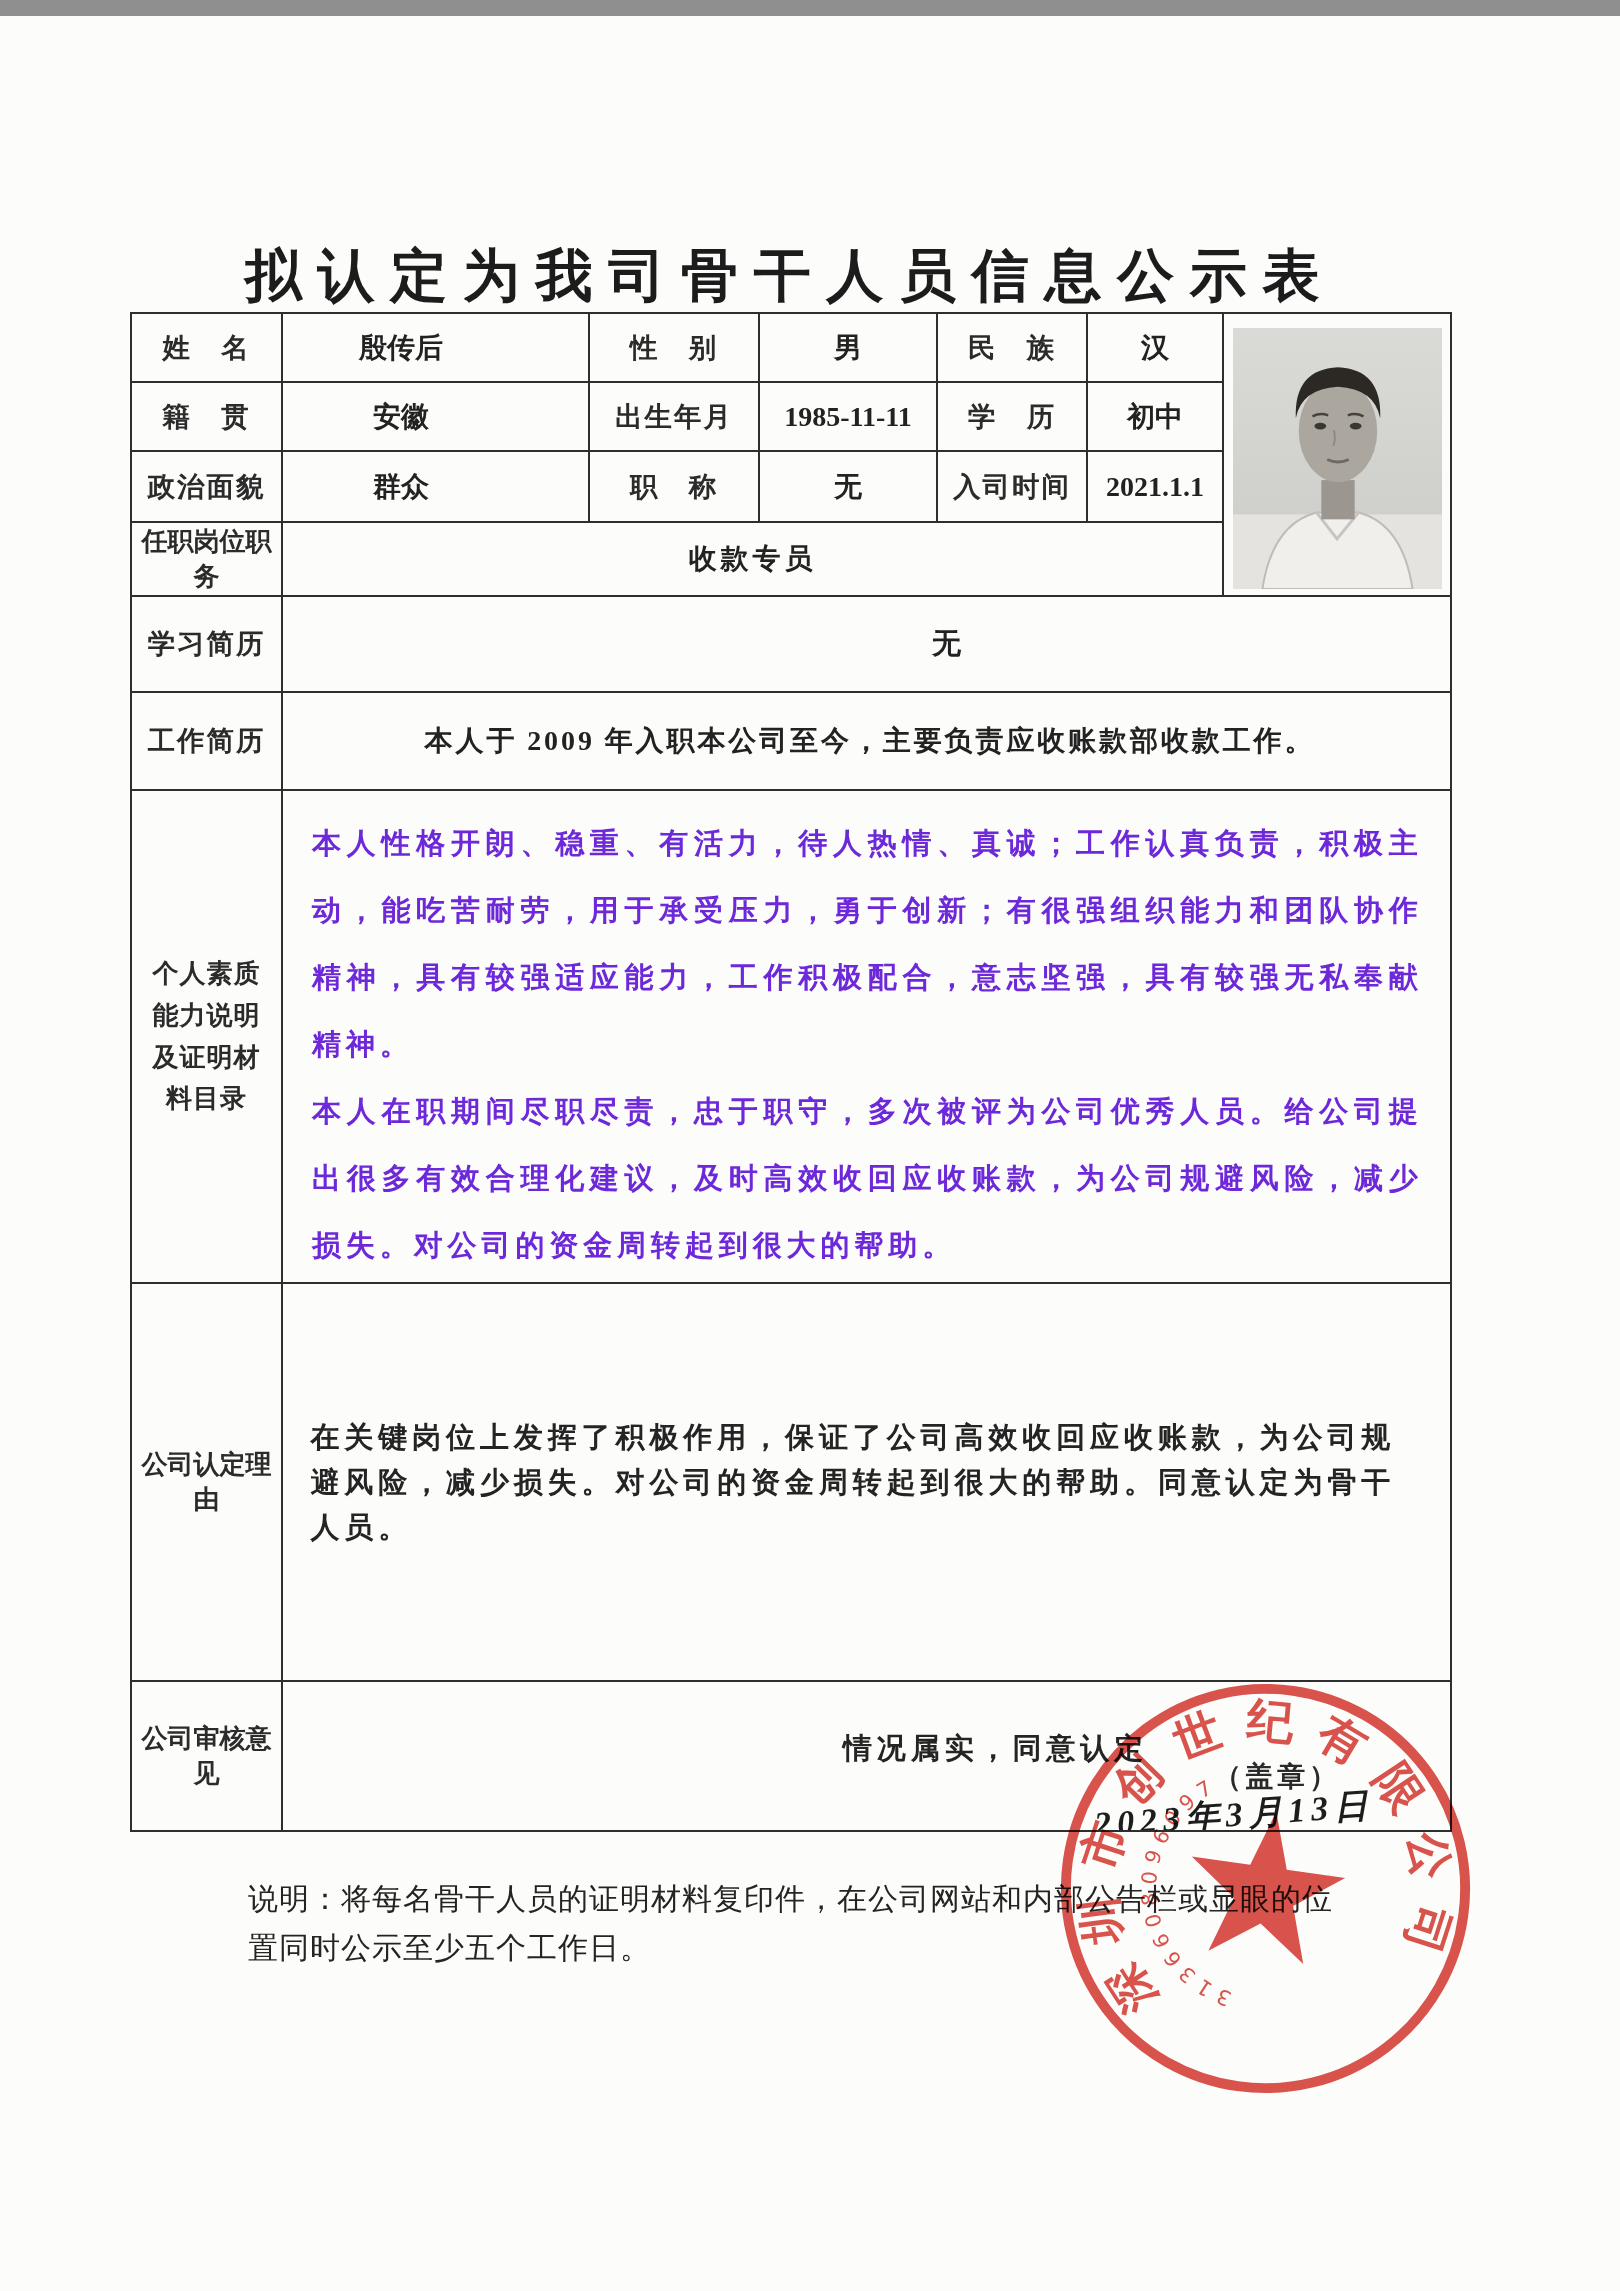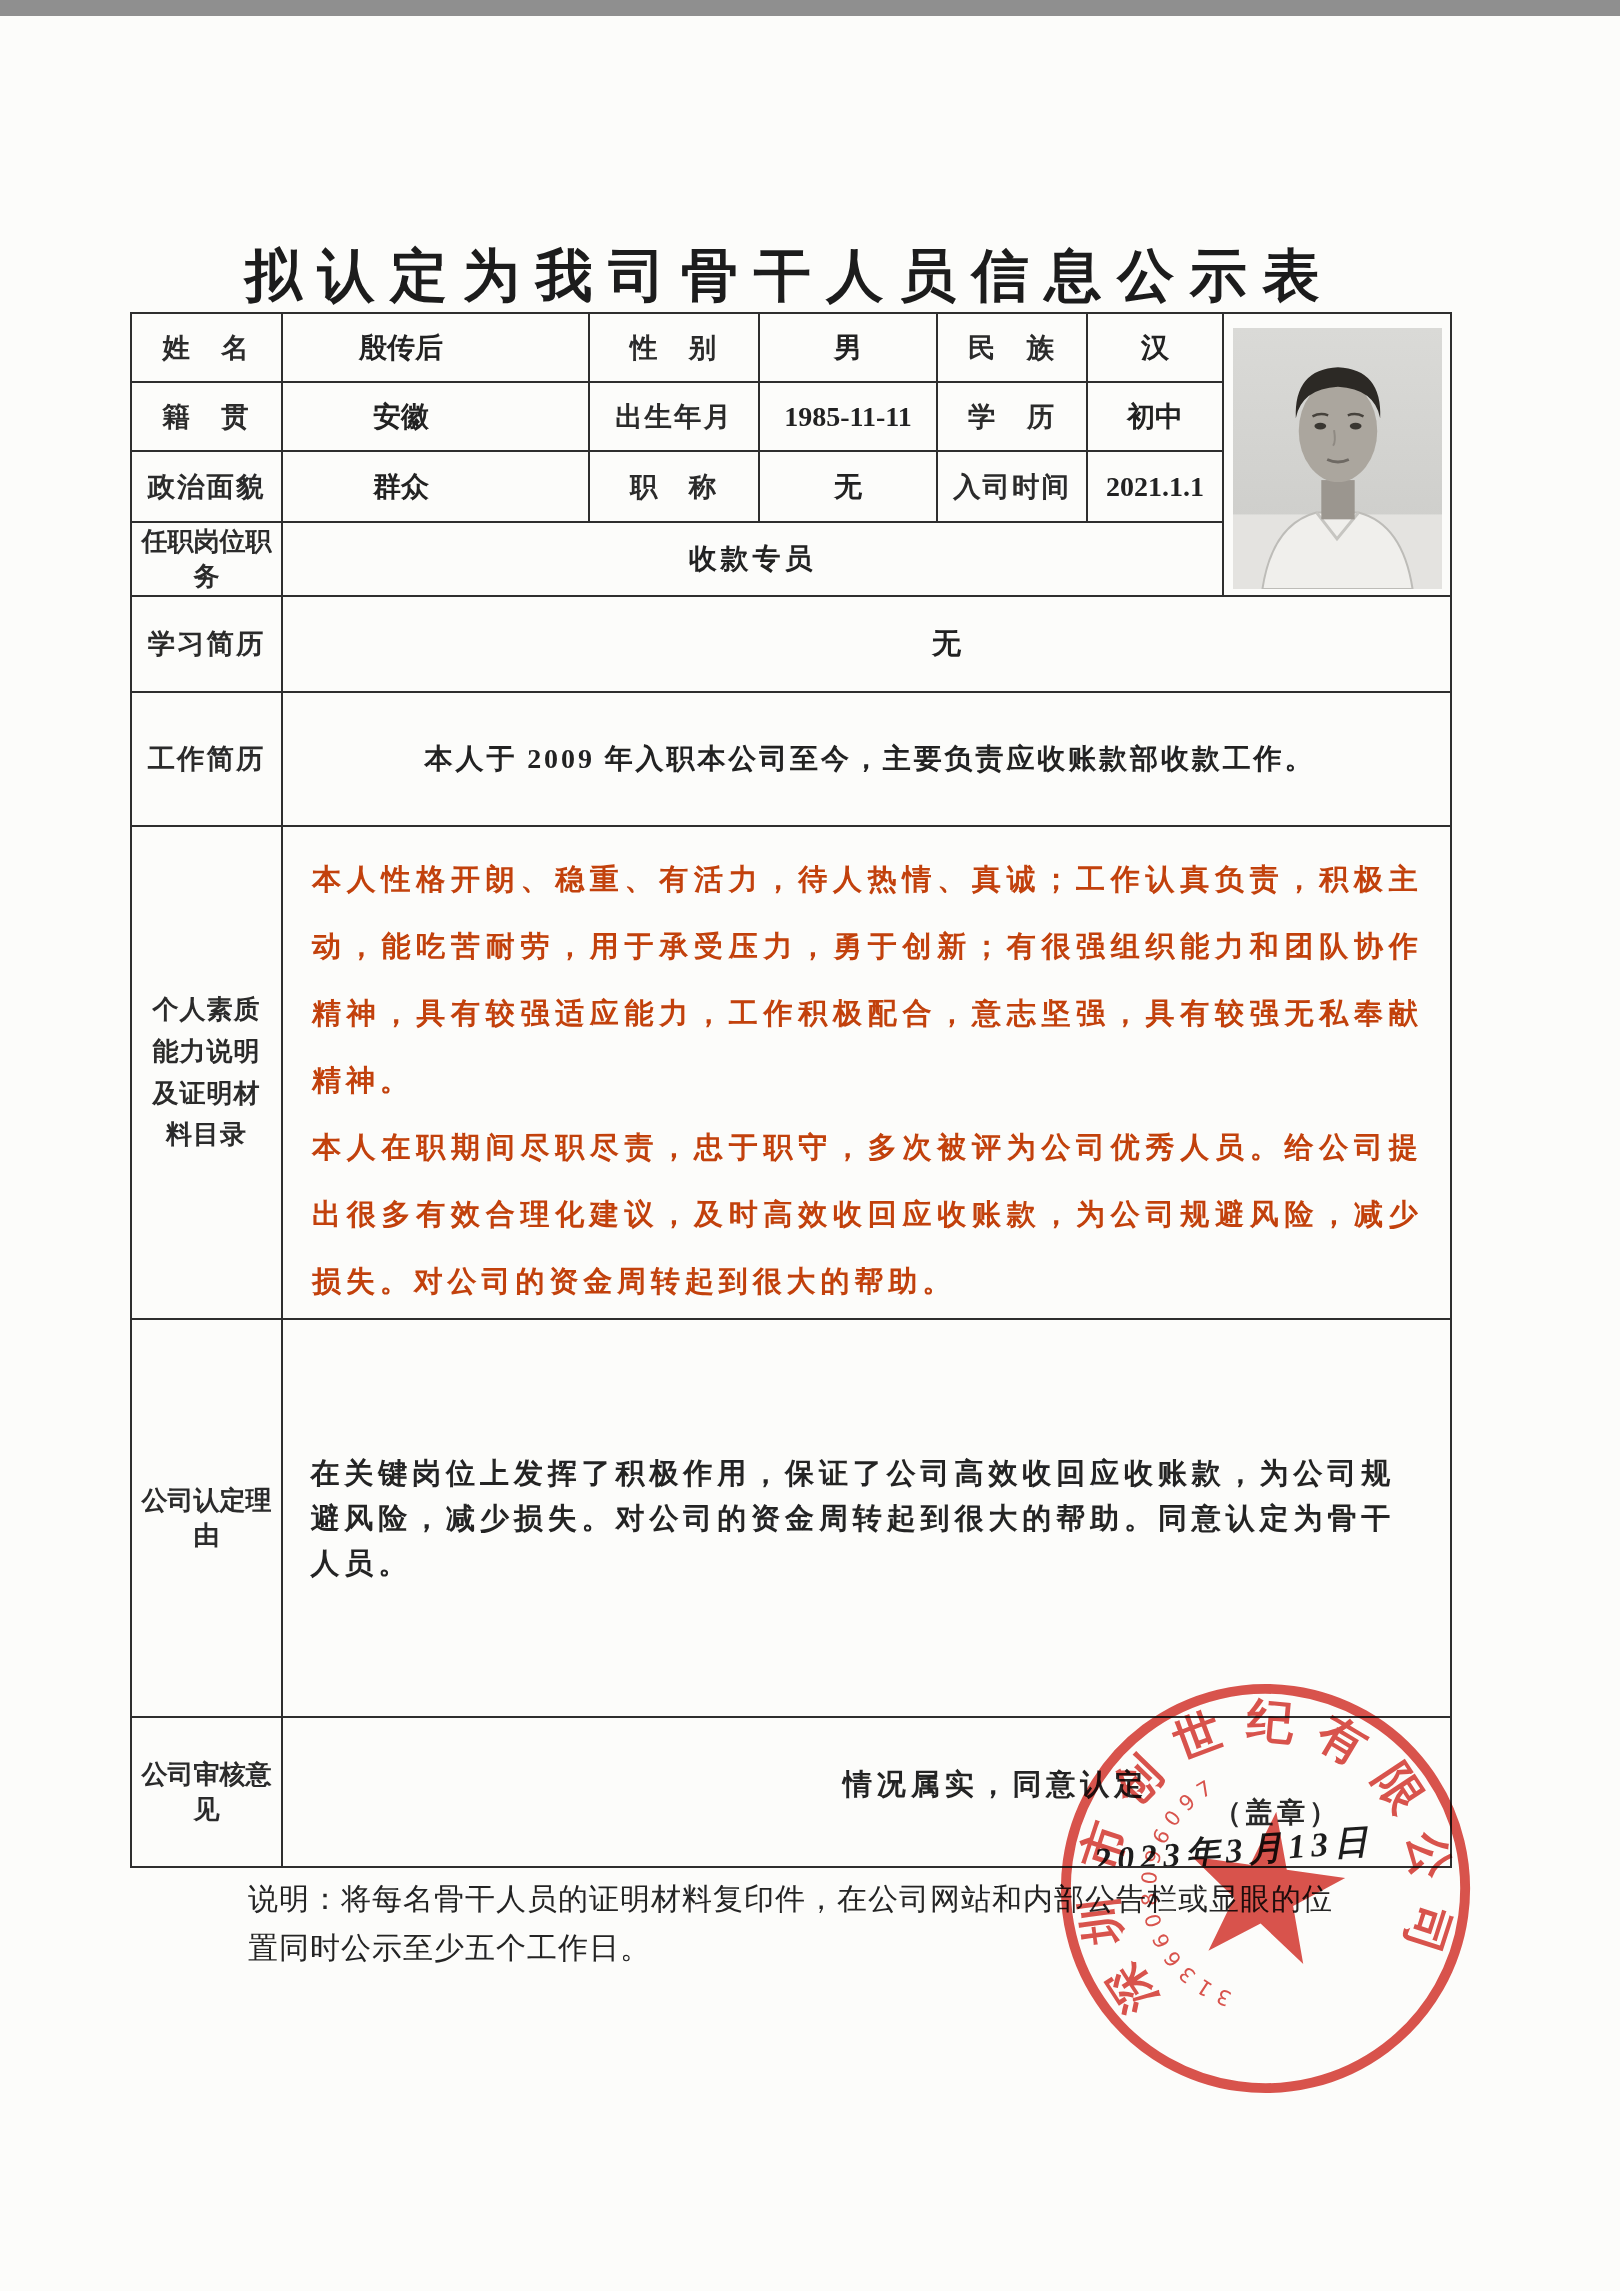--- a/index.html
+++ b/index.html
@@ -26,21 +26,21 @@
   td.val{ font-size:28px; text-align:center; color:#222;}
   td.val .bias-left{ display:block; padding-right:69px; }
   td.thick-top{ border-top:2.9px solid #262626; }
   .lbl-multiline{ padding:0 17px; font-size:26px; line-height:1.6; text-align:center; letter-spacing:1px;}
   .work-text{ text-align:left; padding-left:8px; font-size:29px; letter-spacing:2.9px; }
   .duty-val{ font-size:29px; letter-spacing:3.9px; }
   .edu-none{ display:inline-block; transform:translateX(80px); font-size:29px;}
   .quality-cell{ padding:15.7px 27.4px 0 29px; vertical-align:top; }
   .quality-cell .p{
     font-size:29px; line-height:67px; letter-spacing:4.9px;
-    text-align:justify; color:#c2410c; margin:0;
+    text-align:justify; color:#6d28d9; margin:0;
   }
   .reason-cell{ padding:0 29px 0 27.4px; }
   .reason-cell .p{
     font-size:29px; line-height:45px; letter-spacing:4.9px; text-align:left; color:#242424;
   }
   .audit-cell{ position:relative; }
   .audit-line{
     position:absolute; top:47px; left:0; width:100%; text-align:center;
     font-size:29px; letter-spacing:4.9px; transform:translateX(129px); color:#242424;
   }
@@ -136,21 +136,21 @@
       <td class="val">2021.1.1</td>
     </tr>
     <tr style="height:72px">
       <td class="lbl lbl-small">任职岗位职务</td>
       <td class="val duty-val" colspan="5">收款专员</td>
     </tr>
     <tr style="height:96px">
       <td class="lbl">学习简历</td>
       <td class="val" colspan="6"><span class="edu-none">无</span></td>
     </tr>
-    <tr style="height:134px">
+    <tr style="height:98px">
       <td class="lbl">工作简历</td>
       <td class="val work-text" colspan="6">本人于 2009 年入职本公司至今，主要负责应收账款部收款工作。</td>
     </tr>
     <tr style="height:493px">
       <td class="lbl thick-top">
         <div class="lbl-multiline">个人素质能力说明及证明材料目录</div>
       </td>
       <td class="quality-cell thick-top" colspan="6">
         <div class="p">本人性格开朗、稳重、有活力，待人热情、真诚；工作认真负责，积极主动，能吃苦耐劳，用于承受压力，勇于创新；有很强组织能力和团队协作精神，具有较强适应能力，工作积极配合，意志坚强，具有较强无私奉献精神。</div>
         <div class="p">本人在职期间尽职尽责，忠于职守，多次被评为公司优秀人员。给公司提出很多有效合理化建议，及时高效收回应收账款，为公司规避风险，减少损失。对公司的资金周转起到很大的帮助。</div>

